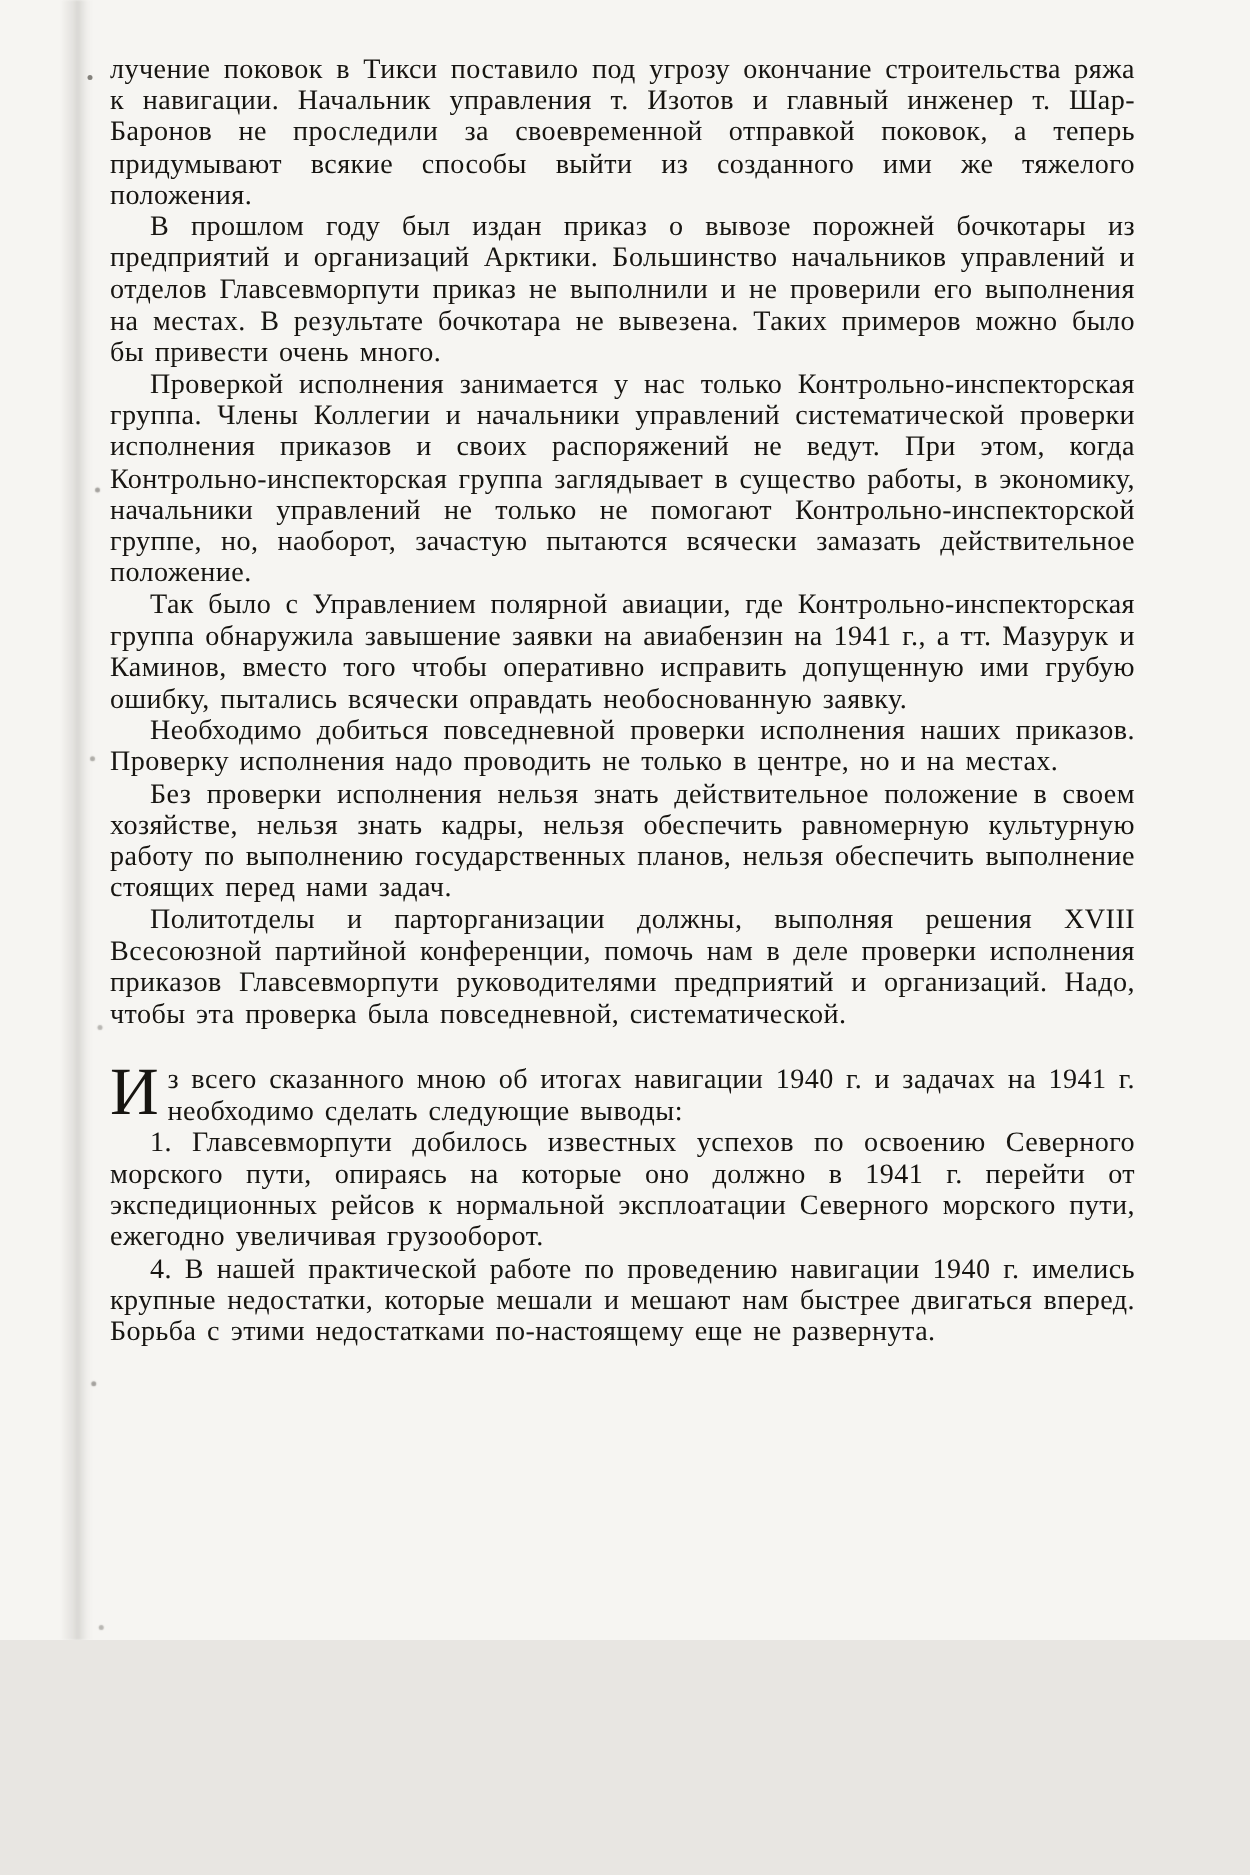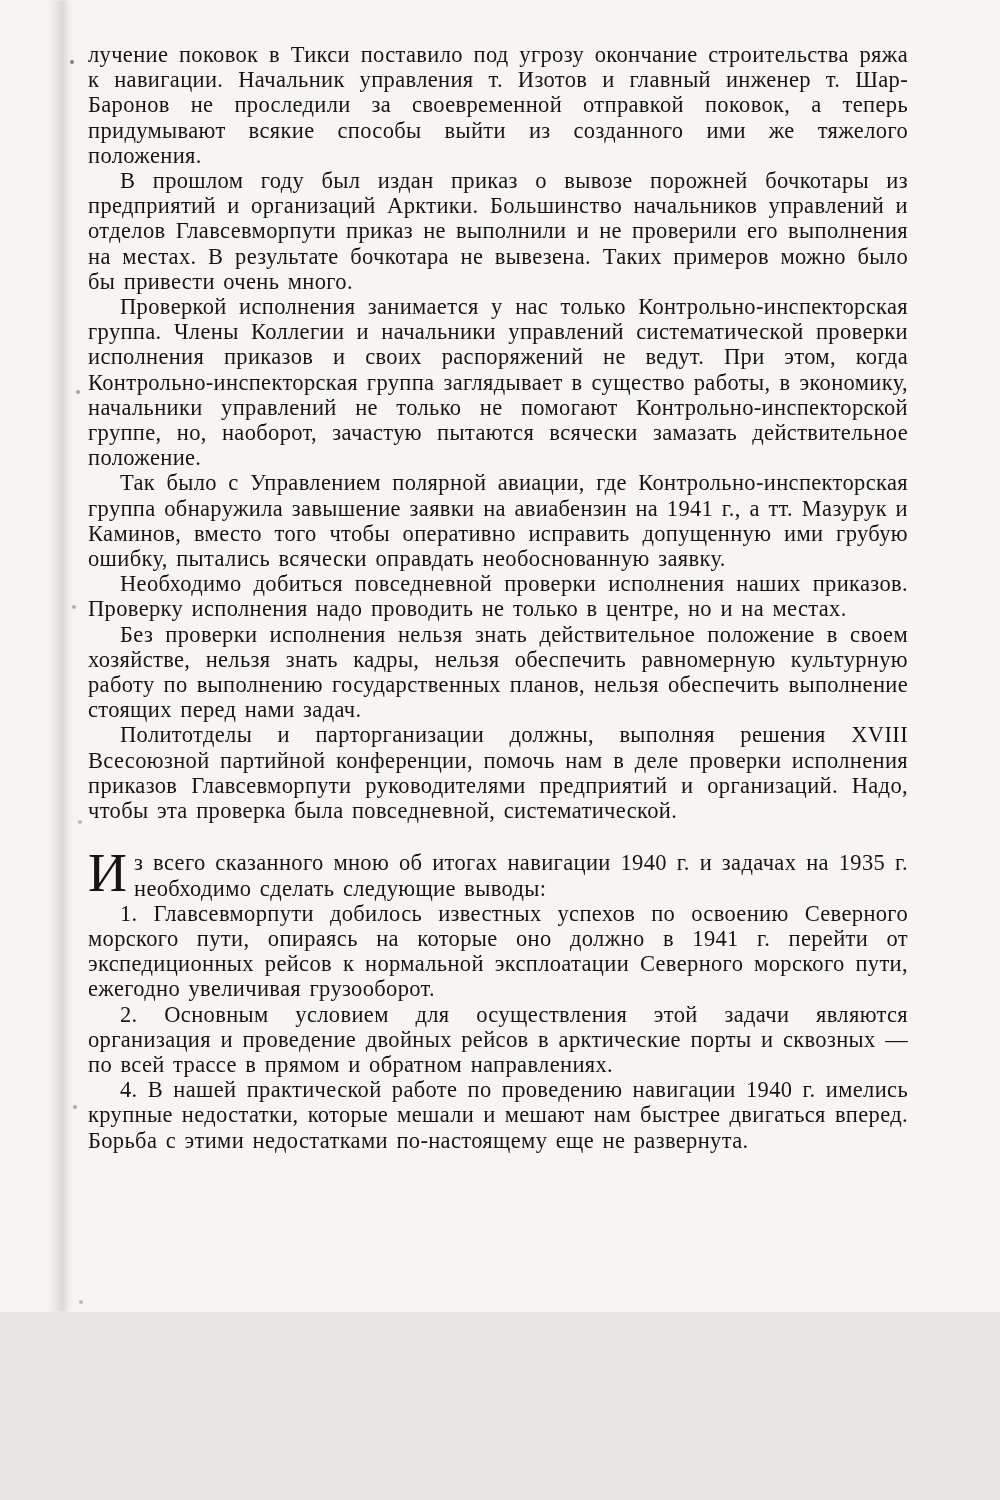--- a/index.html
+++ b/index.html
@@ -106,22 +106,21 @@
     <p class="para">В прошлом году был издан приказ о вывозе порожней бочкотары из предприятий и организаций Арктики. Большинство начальников управлений и отделов Главсевморпути приказ не выполнили и не проверили его выполнения на местах. В результате бочкотара не вывезена. Таких примеров можно было бы привести очень много.</p>
     <p class="para">Проверкой исполнения занимается у нас только Контрольно-инспекторская группа. Члены Коллегии и начальники управлений систематической проверки исполнения приказов и своих распоряжений не ведут. При этом, когда Контрольно-инспекторская группа заглядывает в существо работы, в экономику, начальники управлений не только не помогают Контрольно-инспекторской группе, но, наоборот, зачастую пытаются всячески замазать действительное положение.</p>
     <p class="para">Так было с Управлением полярной авиации, где Контрольно-инспекторская группа обнаружила завышение заявки на авиабензин на 1941 г., а тт. Мазурук и Каминов, вместо того чтобы оперативно исправить допущенную ими грубую ошибку, пытались всячески оправдать необоснованную заявку.</p>
     <p class="para">Необходимо добиться повседневной проверки исполнения наших приказов. Проверку исполнения надо проводить не только в центре, но и на местах.</p>
     <p class="para">Без проверки исполнения нельзя знать действительное положение в своем хозяйстве, нельзя знать кадры, нельзя обеспечить равномерную культурную работу по выполнению государственных планов, нельзя обеспечить выполнение стоящих перед нами задач.</p>
     <p class="para">Политотделы и парторганизации должны, выполняя решения XVIII Всесоюзной партийной конференции, помочь нам в деле проверки исполнения приказов Главсевморпути руководителями предприятий и организаций. Надо, чтобы эта проверка была повседневной, систематической.</p>
 
     <div class="section-break"></div>
 
     <p class="intro-para">
-      <span class="dropcap">И</span><span>з всего сказанного мною об итогах навигации 1940 г. и задачах на 1935 г. необходимо сделать следующие выводы:</span>
+      <span class="dropcap">И</span><span>з всего сказанного мною об итогах навигации 1940 г. и задачах на 1941 г. необходимо сделать следующие выводы:</span>
     </p>
 
     <p class="para">1. Главсевморпути добилось известных успехов по освоению Северного морского пути, опираясь на которые оно должно в 1941 г. перейти от экспедиционных рейсов к нормальной эксплоатации Северного морского пути, ежегодно увеличивая грузооборот.</p>
-    <p class="para">2. Основным условием для осуществления этой задачи являются организация и проведение двойных рейсов в арктические порты и сквозных — по всей трассе в прямом и обратном направлениях.</p>
     <p class="para">4. В нашей практической работе по проведению навигации 1940 г. имелись крупные недостатки, которые мешали и мешают нам быстрее двигаться вперед. Борьба с этими недостатками по-настоящему еще не развернута.</p>
   </div>
 
   <div class="page-number">23</div>
 </div>
 
 </body></html>

